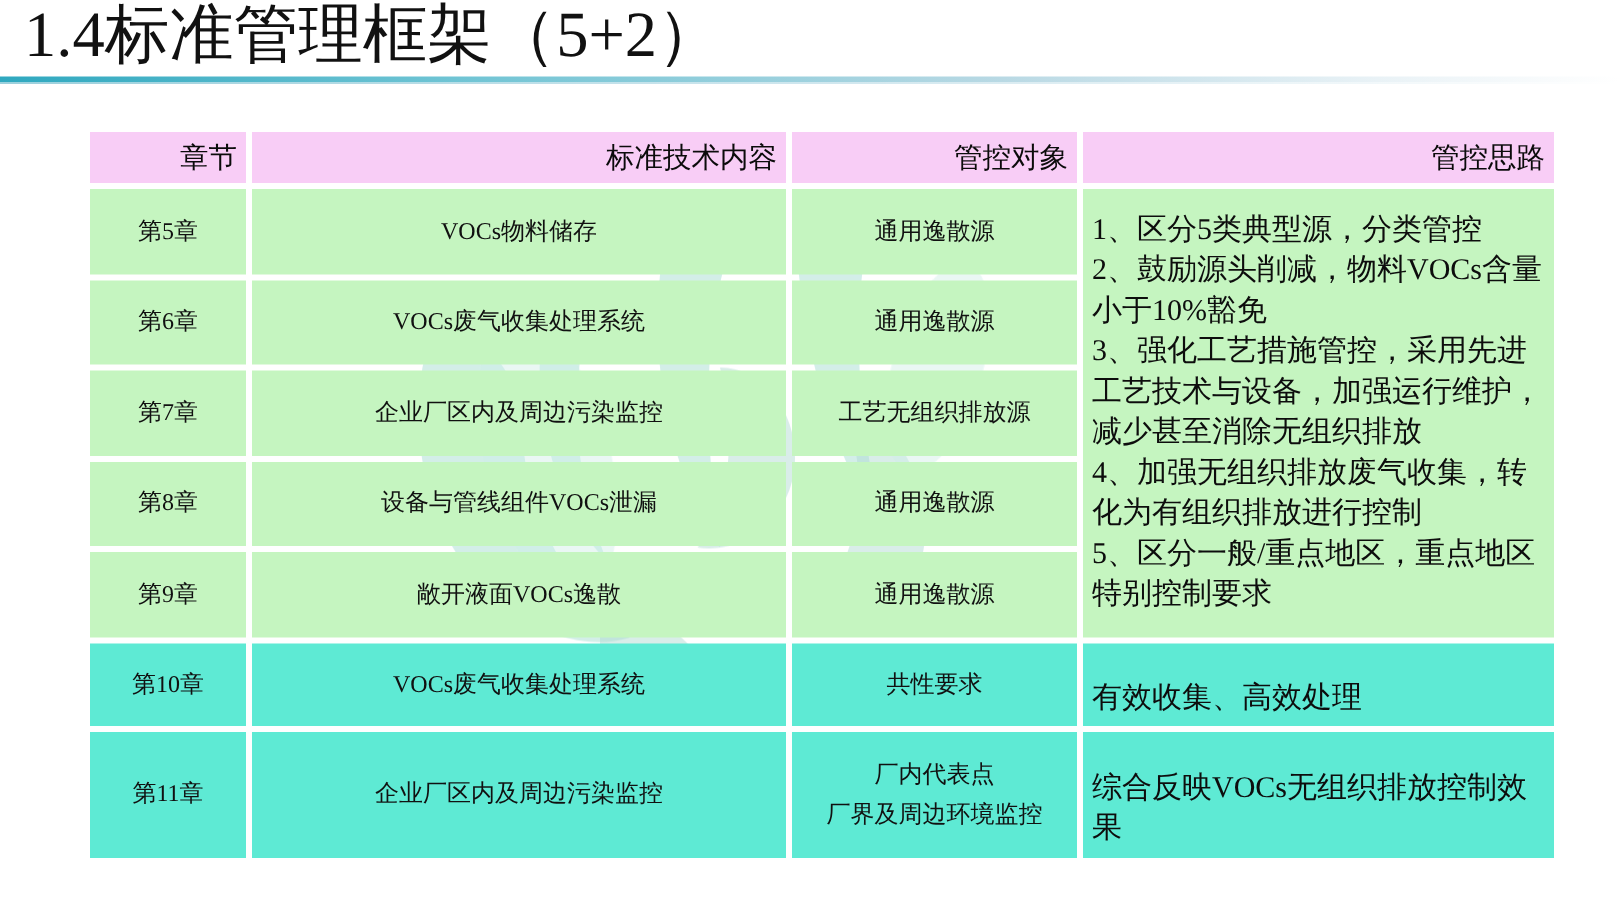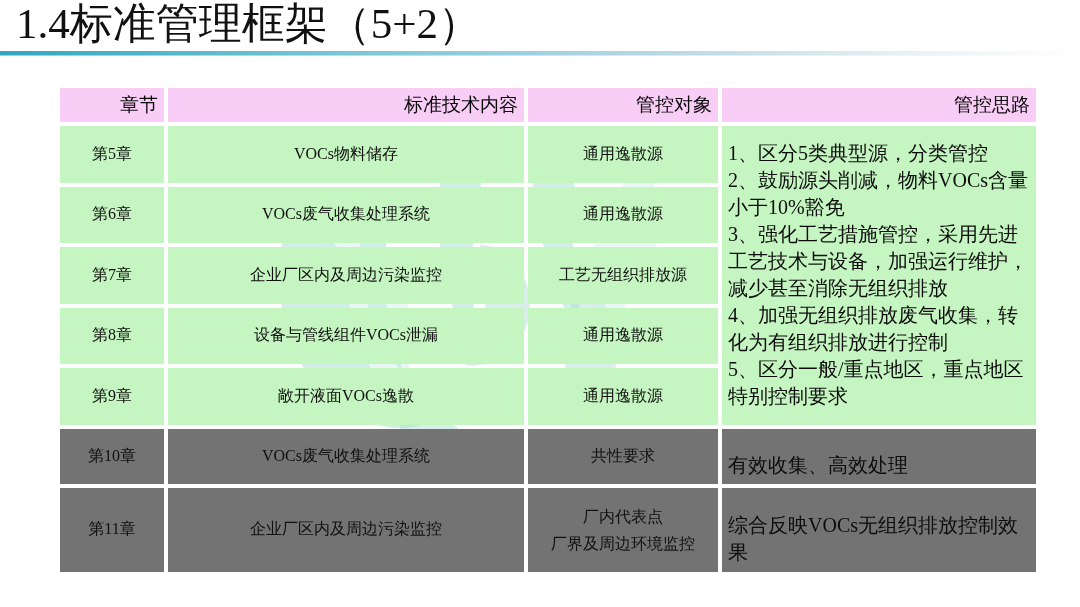--- a/index.html
+++ b/index.html
@@ -88,21 +88,21 @@
     text-align: right;
     font-family: "Liberation Sans", "DejaVu Sans", sans-serif;
     font-weight: bold;
     font-size: 19px;
     color: #0b0b0b;
     height: 30px;
   }
 
   
   .green { background: #c5f5c0; }
-  .yellow { background: #737373; }
+  .yellow { background: #5eead4; }
 
   .c-center {
     text-align: center;
     font-size: 16px;
     color: #111111;
   }
   .c-chapter {
     text-align: center;
     font-size: 16px;
     color: #111111;

